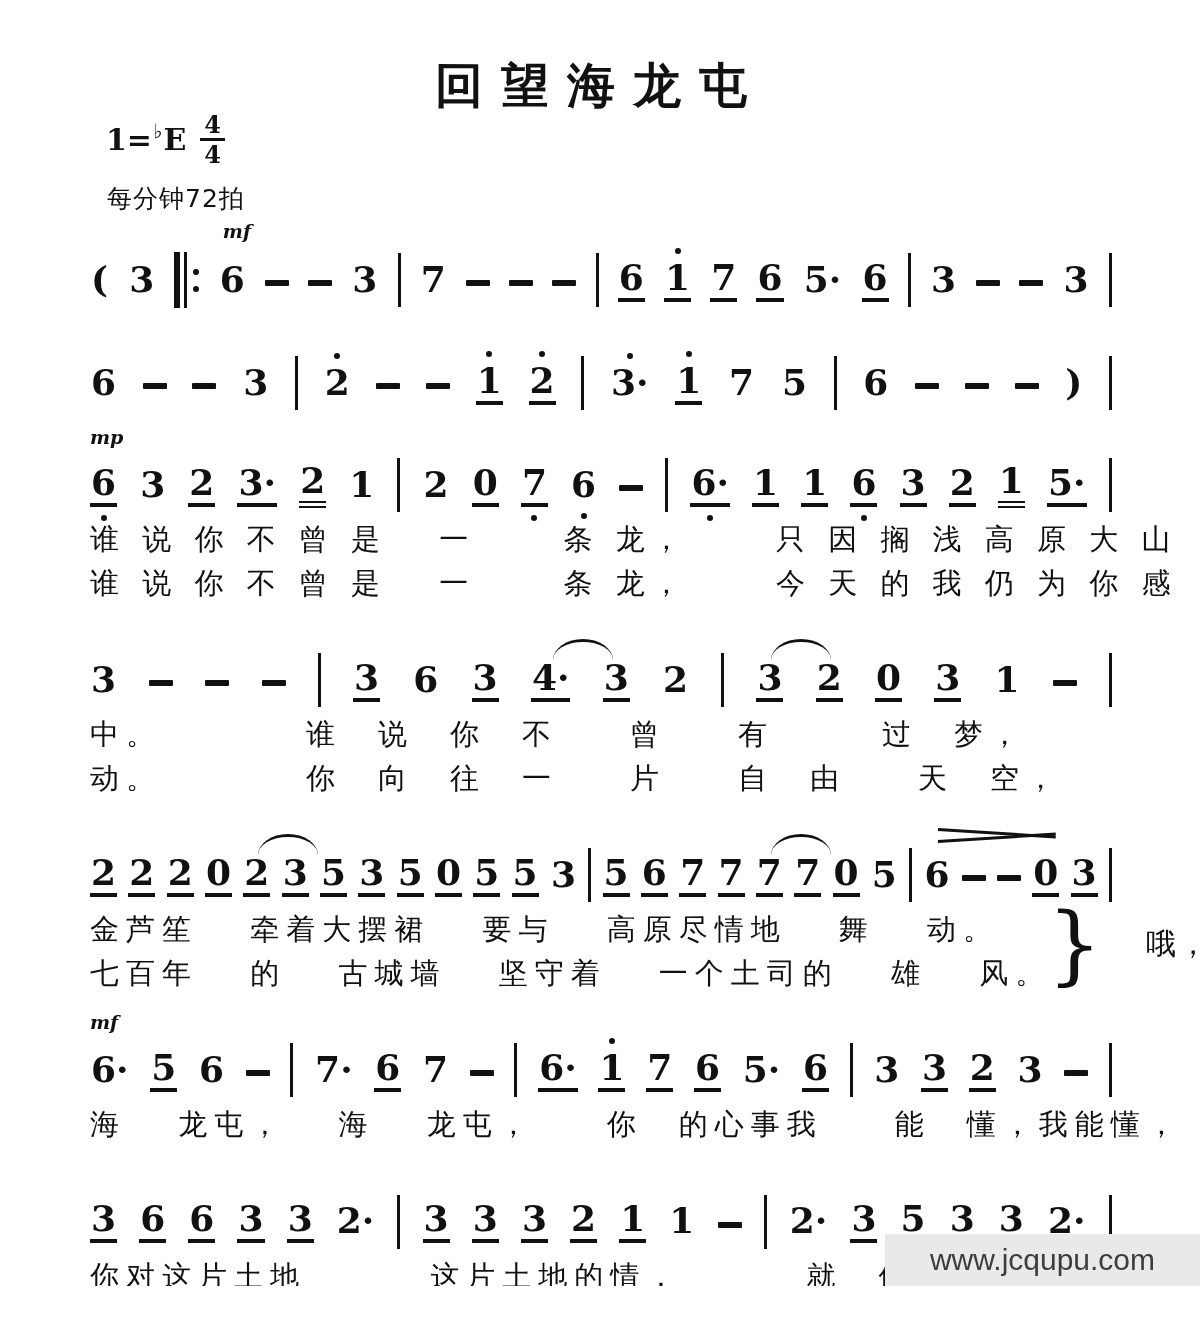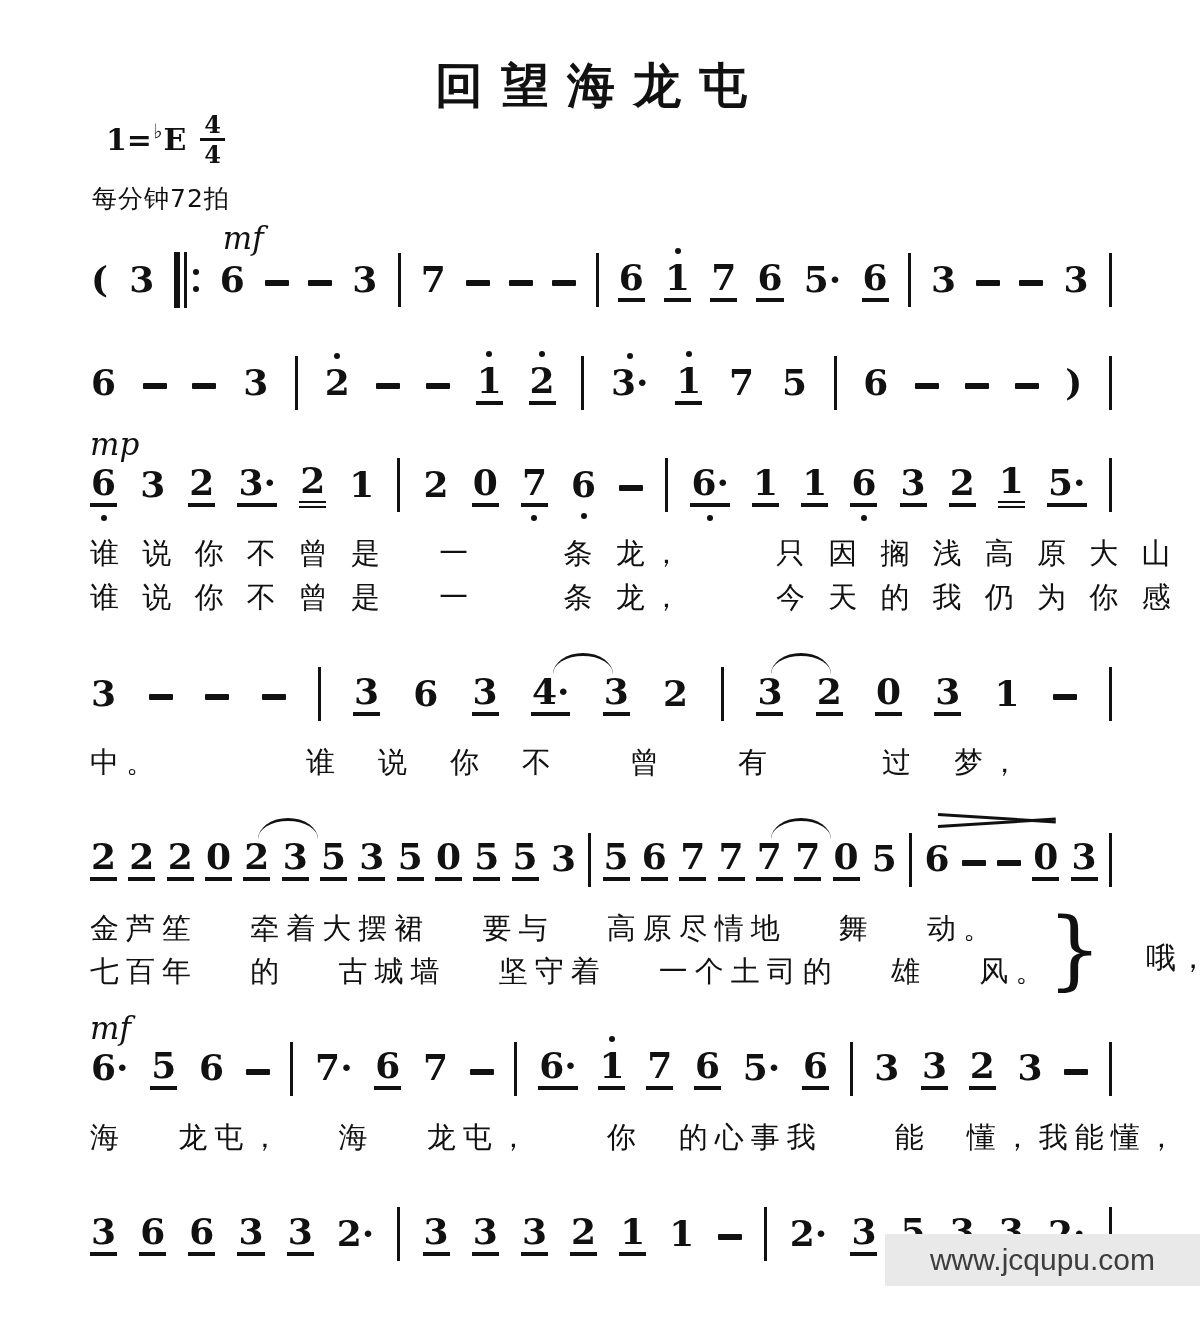--- a/index.html
+++ b/index.html
@@ -9,21 +9,21 @@
   
   .title{position:absolute;top:54px;left:0;width:100%;text-align:center;
          font-size:48px;font-weight:bold;letter-spacing:18px;}
   .keysig{position:absolute;top:112px;left:106px;display:flex;align-items:center;
           font-family:"DejaVu Serif",serif;font-weight:bold;font-size:30px;}
   .keysig sup{font-size:20px;position:relative;top:-9px;margin:0 1px;}
   .frac{display:inline-flex;flex-direction:column;align-items:center;margin-left:14px;
         font-size:24px;line-height:1.05;}
   .frac .ft{border-bottom:3px solid #111;padding:0 4px 1px;}
   .frac .fb{padding:1px 4px 0;}
-  .tempo{position:absolute;top:182px;left:92px;font-size:25px;letter-spacing:1px;}
+  .tempo{position:absolute;top:182px;left:107px;font-size:25px;letter-spacing:1px;}
   .credits{position:absolute;top:128px;right:92px;font-size:28px;line-height:1.95;
            text-align:right;letter-spacing:4px;}
 
   
   .score{position:absolute;top:228px;left:90px;width:1022px;}
   .line-wrap{position:relative;margin-bottom:24px;}
   .notes{display:flex;justify-content:space-between;align-items:center;padding-top:24px;}
   .tok{position:relative;font-family:"DejaVu Serif",serif;font-weight:700;
        font-size:36px;line-height:1;display:inline-block;}
   .bd{display:inline-block;padding:0 1px 3px;}
@@ -37,30 +37,30 @@
        border-top:3px solid #111;border-radius:100% 100% 0 0/200% 200% 0 0;}
   .bar{display:inline-block;width:3px;height:54px;background:#111;align-self:center;}
   .dash{display:inline-block;width:24px;height:6px;background:#111;border-radius:1px;
         align-self:center;margin-top:6px;}
   .rpt{display:inline-flex;align-items:center;gap:4px;height:56px;align-self:center;}
   .rpt .rb1{width:6px;height:56px;background:#111;display:inline-block;}
   .rpt .rb2{width:3px;height:56px;background:#111;display:inline-block;}
   .rdots{display:inline-flex;flex-direction:column;gap:11px;margin-left:2px;}
   .rdots i{width:6px;height:6px;border-radius:50%;background:#111;display:block;}
   .dyn{position:absolute;top:-8px;left:0;font-family:"DejaVu Serif",serif;
-       font-style:italic;font-weight:normal;font-size:31px;text-align:right;}
+       font-style:italic;font-weight:bold;font-size:19px;text-align:right;}
   .line-wrap:first-child .dyn{left:13%;}
   .hairpin{position:absolute;top:4px;left:83%;width:118px;height:15px;}
   .hairpin i{position:absolute;left:0;width:100%;height:3px;background:#111;
              transform-origin:left center;display:block;}
   .hairpin .hpt{top:0;transform:rotate(3.6deg);}
   .hairpin .hpb{bottom:0;transform:rotate(-3.6deg);}
 
   
-  .lyrblock{display:flex;align-items:center;margin-top:20px;}
+  .lyrblock{display:flex;margin-top:6px;}
   .lyr{font-size:29px;letter-spacing:7px;line-height:1.5;white-space:pre;color:#111;}
   .brace{font-family:"DejaVu Serif",serif;font-size:86px;font-weight:400;
          line-height:.85;margin-left:-4px;}
   .aside{font-size:30px;margin-left:44px;margin-top:16px;letter-spacing:2px;}
 
   
   .watermark{position:absolute;right:0;bottom:0;width:315px;height:52px;
              background:#e9e9e9;display:flex;align-items:center;justify-content:center;
              font-family:"Liberation Sans",sans-serif;font-size:30px;color:#3d3d3d;margin-top:16px;}
 </style>
@@ -199,20 +199,21 @@
           <span class="tok"><span class="bd u1">2</span></span>
           <span class="tok"><span class="bd u1">0</span></span>
           <span class="tok"><span class="bd u1">3</span></span>
           <span class="tok"><span class="bd">1</span></span>
           <span class="dash"></span>
           <span class="bar"></span>
         </div>
         <div class="lyrblock">
           <div class="lyrcol">
             <div class="lyr">中。　　　　谁　说　你　不　　曾　　有　　　过　梦，</div>
+            <div class="lyr">动。　　　　你　向　往　一　　片　　自　由　　天　空，</div>
           </div>
         </div>
       </div>
       <div class="line-wrap">
         <span class="hairpin">
           <i class="hpt"></i>
           <i class="hpb"></i>
         </span>
         <div class="notes">
           <span class="tok"><span class="bd u1">2</span></span>

